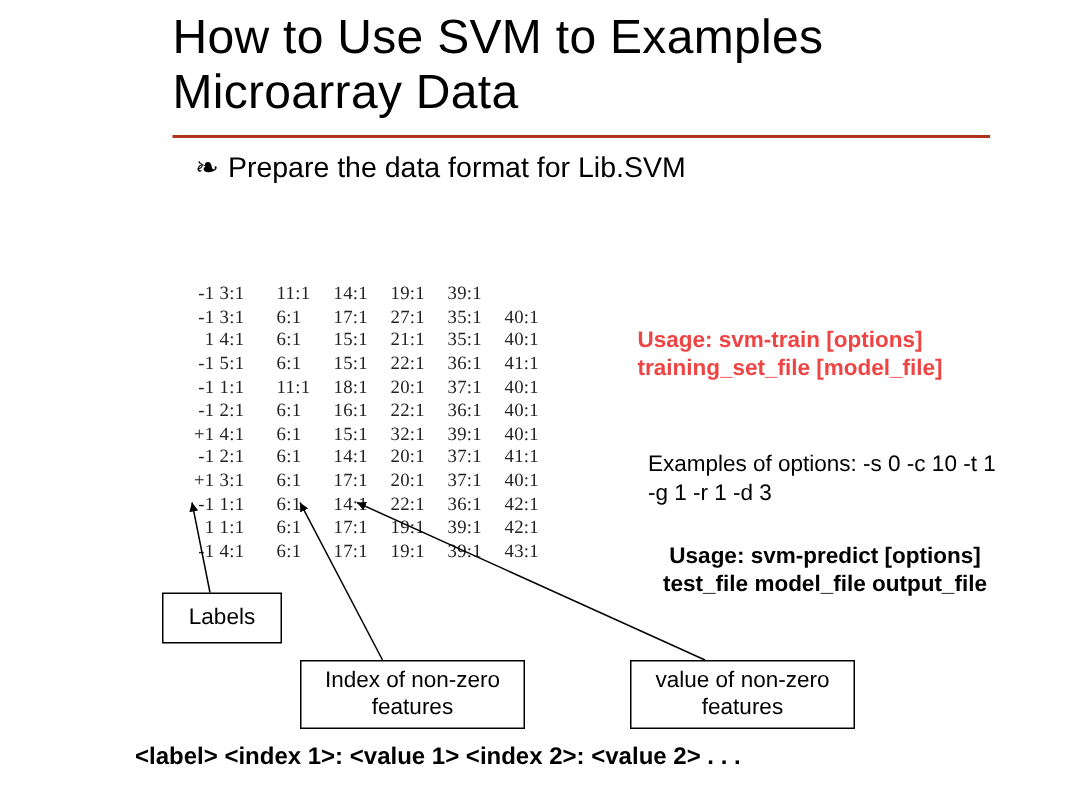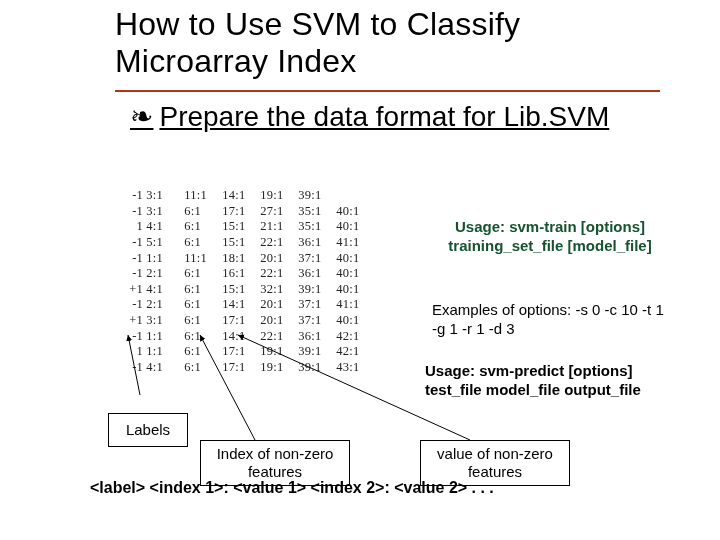--- a/index.html
+++ b/index.html
@@ -32,23 +32,22 @@
     left: 115px;
     top: 90px;
     width: 545px;
     height: 0;
     border-top: 2px solid #b03418;
   }
   .bullet {
     position: absolute;
     left: 130px;
     top: 100px;
-    font-size: 28px;
+    font-size: 19px;
     color: #000;
-    text-decoration: underline;
   }
   .bullet .glyph {
     font-family: "Times New Roman", serif;
     margin-right: 6px;
   }
 
   
   .data-block {
     position: absolute;
     left: 115px;
@@ -67,82 +66,82 @@
 
   
   .usage1 {
     position: absolute;
     left: 425px;
     top: 218px;
     width: 250px;
     font-size: 15px;
     font-weight: bold;
     line-height: 1.25;
-    color: #14532d;
-    text-align: center;
+    color: #ef4444;
   }
   .examples {
     position: absolute;
     left: 432px;
     top: 301px;
     width: 240px;
     font-size: 15px;
     line-height: 1.25;
     color: #000;
   }
   .usage2 {
     position: absolute;
     left: 425px;
     top: 362px;
     width: 250px;
     font-size: 15px;
     font-weight: bold;
     line-height: 1.25;
     color: #000;
+    text-align: center;
   }
 
   
   .box {
     position: absolute;
     border: 1px solid #000;
     background: #fff;
     font-size: 15px;
     text-align: center;
     display: flex;
     align-items: center;
     justify-content: center;
     line-height: 1.2;
     padding: 2px 4px;
   }
-  .box-labels { left: 108px; top: 413px; width: 70px; height: 28px; }
+  .box-labels { left: 108px; top: 395px; width: 70px; height: 28px; }
   .box-index  { left: 200px; top: 440px; width: 140px; height: 40px; }
   .box-value  { left: 420px; top: 440px; width: 140px; height: 40px; }
 
   .format-line {
     position: absolute;
     left: 90px;
-    top: 479px;
+    top: 496px;
     font-size: 16px;
     font-weight: bold;
     color: #000;
   }
 
   svg.arrows {
     position: absolute;
     left: 0; top: 0;
     width: 720px; height: 540px;
     pointer-events: none;
   }
 </style>
 </head>
 <body>
 
 <div class="slide">
 
-  <div class="title">How to Use SVM to Classify Microarray Index</div>
+  <div class="title">How to Use SVM to Examples Microarray Data</div>
   <div class="title-rule"></div>
 
   <div class="bullet">
     <span class="glyph">❧</span><span>Prepare the data format for Lib.SVM</span>
   </div>
 
   <div class="data-block" id="data-block"><div class="row"><span class="lab">-1</span> <span class="cell">3:1</span><span class="cell">11:1</span><span class="cell">14:1</span><span class="cell">19:1</span><span class="cell">39:1</span></div><div class="row"><span class="lab">-1</span> <span class="cell">3:1</span><span class="cell">6:1</span><span class="cell">17:1</span><span class="cell">27:1</span><span class="cell">35:1</span><span class="cell">40:1</span></div><div class="row"><span class="lab">1</span> <span class="cell">4:1</span><span class="cell">6:1</span><span class="cell">15:1</span><span class="cell">21:1</span><span class="cell">35:1</span><span class="cell">40:1</span></div><div class="row"><span class="lab">-1</span> <span class="cell">5:1</span><span class="cell">6:1</span><span class="cell">15:1</span><span class="cell">22:1</span><span class="cell">36:1</span><span class="cell">41:1</span></div><div class="row"><span class="lab">-1</span> <span class="cell">1:1</span><span class="cell">11:1</span><span class="cell">18:1</span><span class="cell">20:1</span><span class="cell">37:1</span><span class="cell">40:1</span></div><div class="row"><span class="lab">-1</span> <span class="cell">2:1</span><span class="cell">6:1</span><span class="cell">16:1</span><span class="cell">22:1</span><span class="cell">36:1</span><span class="cell">40:1</span></div><div class="row"><span class="lab">+1</span> <span class="cell">4:1</span><span class="cell">6:1</span><span class="cell">15:1</span><span class="cell">32:1</span><span class="cell">39:1</span><span class="cell">40:1</span></div><div class="row"><span class="lab">-1</span> <span class="cell">2:1</span><span class="cell">6:1</span><span class="cell">14:1</span><span class="cell">20:1</span><span class="cell">37:1</span><span class="cell">41:1</span></div><div class="row"><span class="lab">+1</span> <span class="cell">3:1</span><span class="cell">6:1</span><span class="cell">17:1</span><span class="cell">20:1</span><span class="cell">37:1</span><span class="cell">40:1</span></div><div class="row"><span class="lab">-1</span> <span class="cell">1:1</span><span class="cell">6:1</span><span class="cell">14:1</span><span class="cell">22:1</span><span class="cell">36:1</span><span class="cell">42:1</span></div><div class="row"><span class="lab">1</span> <span class="cell">1:1</span><span class="cell">6:1</span><span class="cell">17:1</span><span class="cell">19:1</span><span class="cell">39:1</span><span class="cell">42:1</span></div><div class="row"><span class="lab">-1</span> <span class="cell">4:1</span><span class="cell">6:1</span><span class="cell">17:1</span><span class="cell">19:1</span><span class="cell">39:1</span><span class="cell">43:1</span></div></div>
 
   <div class="usage1">Usage: svm-train [options] training_set_file [model_file]</div>
   <div class="examples">Examples of options: -s 0 -c 10 -t 1 -g 1 -r 1 -d 3</div>

